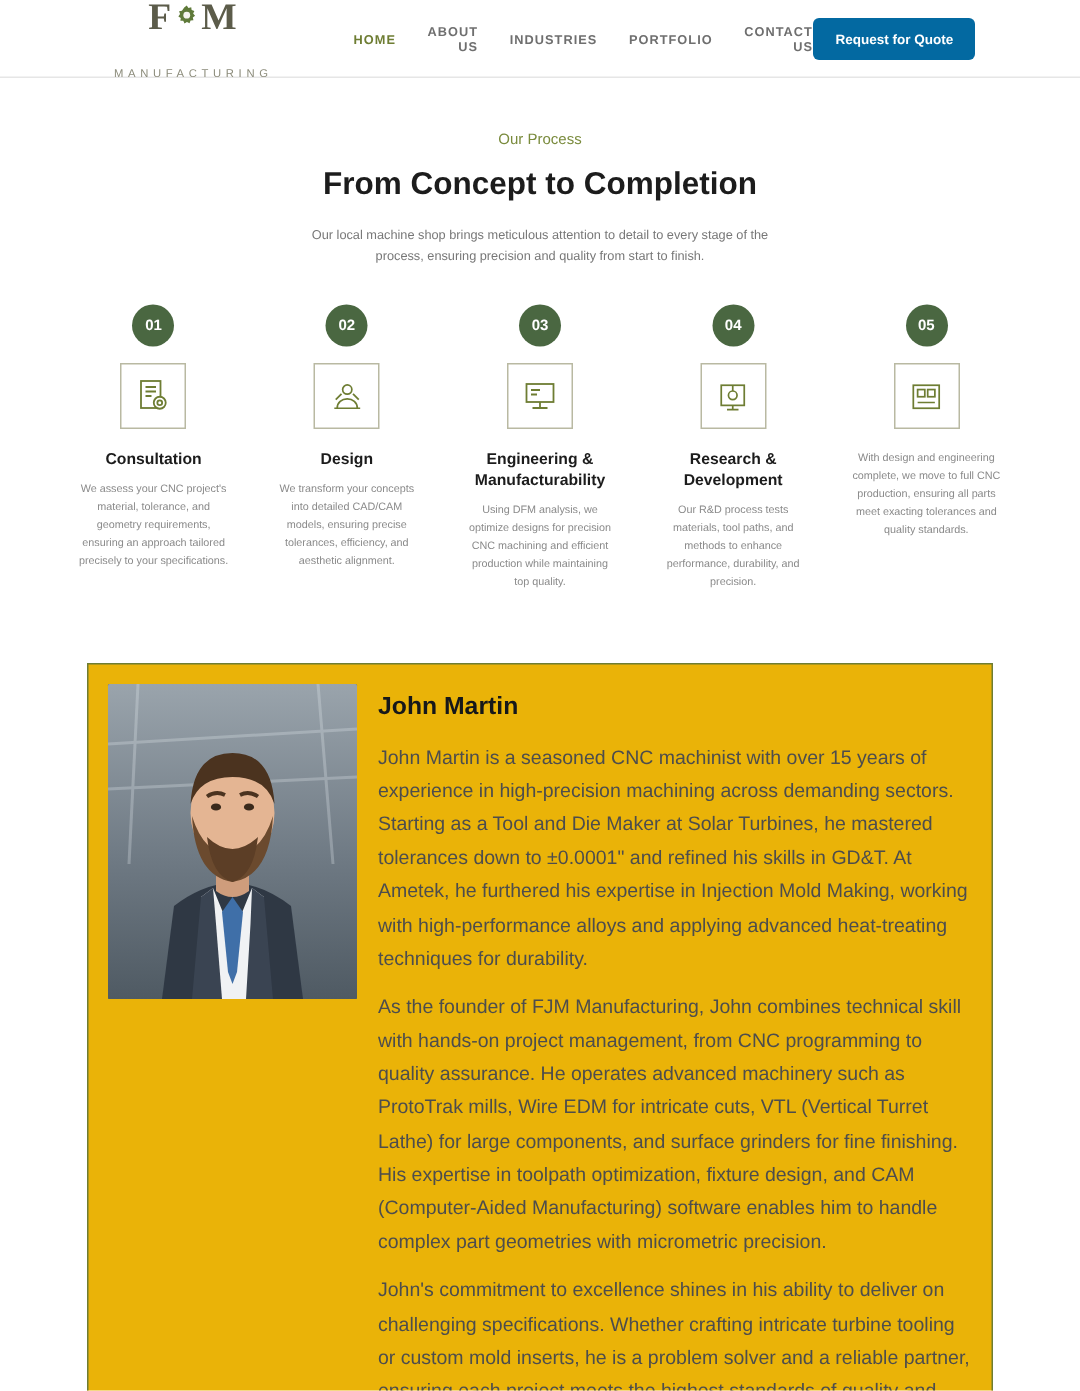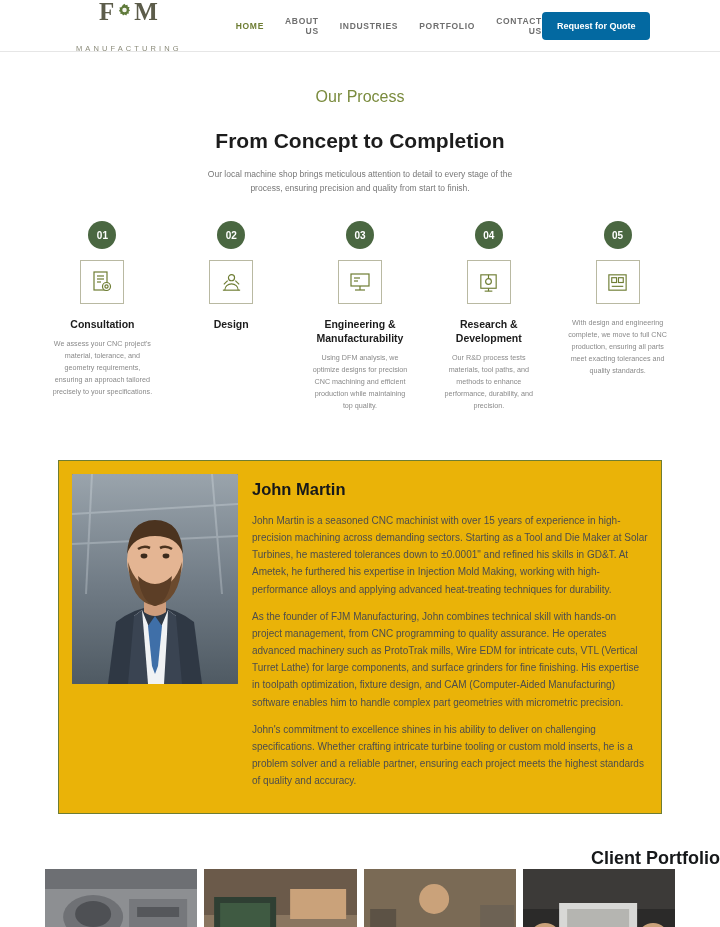--- a/index.html
+++ b/index.html
@@ -81,22 +81,22 @@
     margin-right: 55px;
   }
 
   
   .process {
     padding: 36px 0 10px;
     text-align: center;
   }
   .eyebrow {
     color: #7a8b3d;
-    font-size: 16px;
-    margin-bottom: 23px;
+    font-size: 10px;
+    margin-bottom: 12px;
   }
   .section-title {
     font-size: 21px;
     font-weight: bold;
     color: #1c1c1c;
     margin-bottom: 14px;
   }
   .section-sub {
     font-size: 8.5px;
     color: #777;
@@ -173,21 +173,21 @@
     background: #4a5560;
   }
   .bio-text { padding-top: 6px; }
   .bio-name {
     font-size: 16.5px;
     font-weight: bold;
     color: #16181a;
     margin-bottom: 13px;
   }
   .bio-text p {
-    font-size: 10px;
+    font-size: 13px;
     color: #4d4d4d;
     line-height: 1.72;
     margin-bottom: 10px;
   }
 
   
   .portfolio { padding: 34px 0 0; text-align: center; }
   .portfolio h2 {
     font-size: 18px;
     font-weight: bold;
@@ -266,20 +266,21 @@
       <div class="step-icon">
         <svg width="23" height="23" viewBox="0 0 24 24" fill="none" stroke="#6e7d33" stroke-width="1.2">
           <circle cx="12" cy="7" r="3.2"></circle>
           <path d="M5 20c0-4 3.2-6.5 7-6.5S19 16 19 20"></path>
           <line x1="3" y1="20" x2="21" y2="20"></line>
           <line x1="8" y1="10" x2="4" y2="14"></line>
             <line x1="16" y1="10" x2="20" y2="14"></line>
         </svg>
       </div>
       <div class="step-title">Design</div>
+      <div class="step-desc">We transform your concepts into detailed CAD/CAM models, ensuring precise tolerances, efficiency, and aesthetic alignment.</div>
     </div>
 
     <div class="step">
       <div class="step-badge">03</div>
       <div class="step-icon">
         <svg width="24" height="22" viewBox="0 0 24 22" fill="none" stroke="#6e7d33" stroke-width="1.2">
           <rect x="3" y="3" width="18" height="12"></rect>
           <line x1="7" y1="19" x2="17" y2="19"></line>
             <line x1="12" y1="15" x2="12" y2="19"></line>
           <line x1="6" y1="7" x2="12" y2="7"></line>

